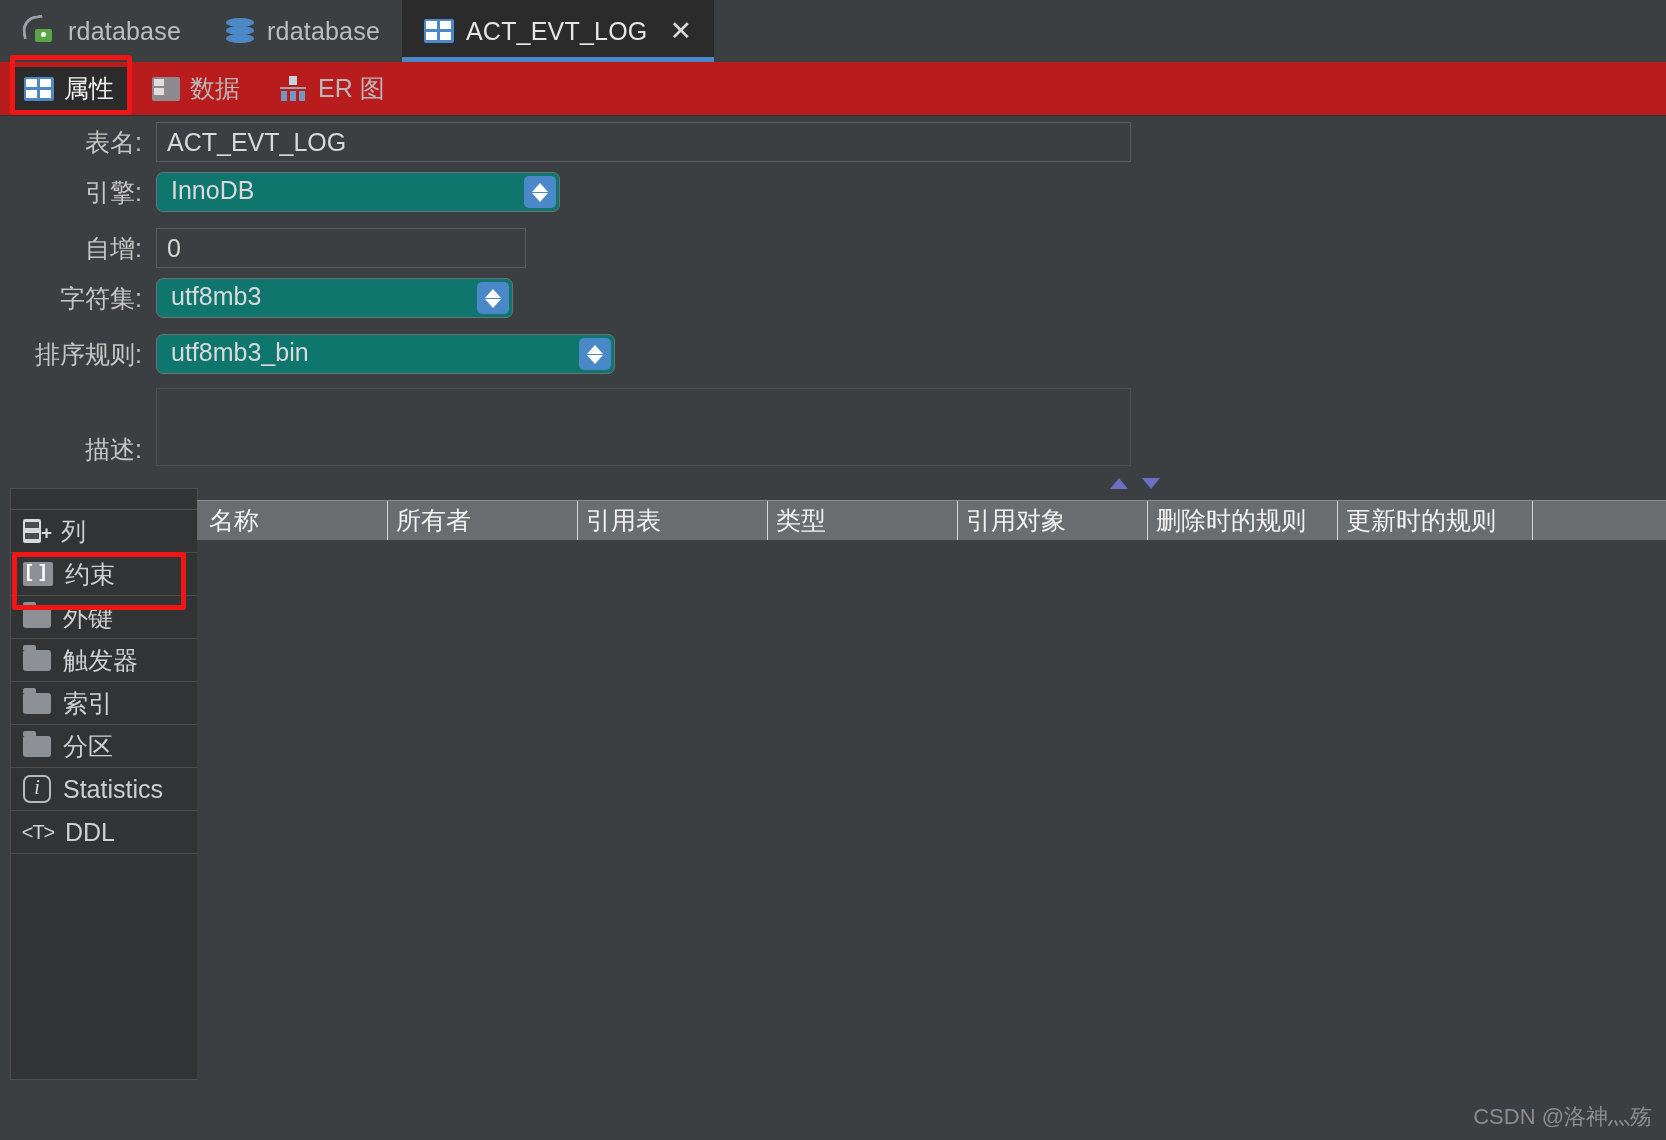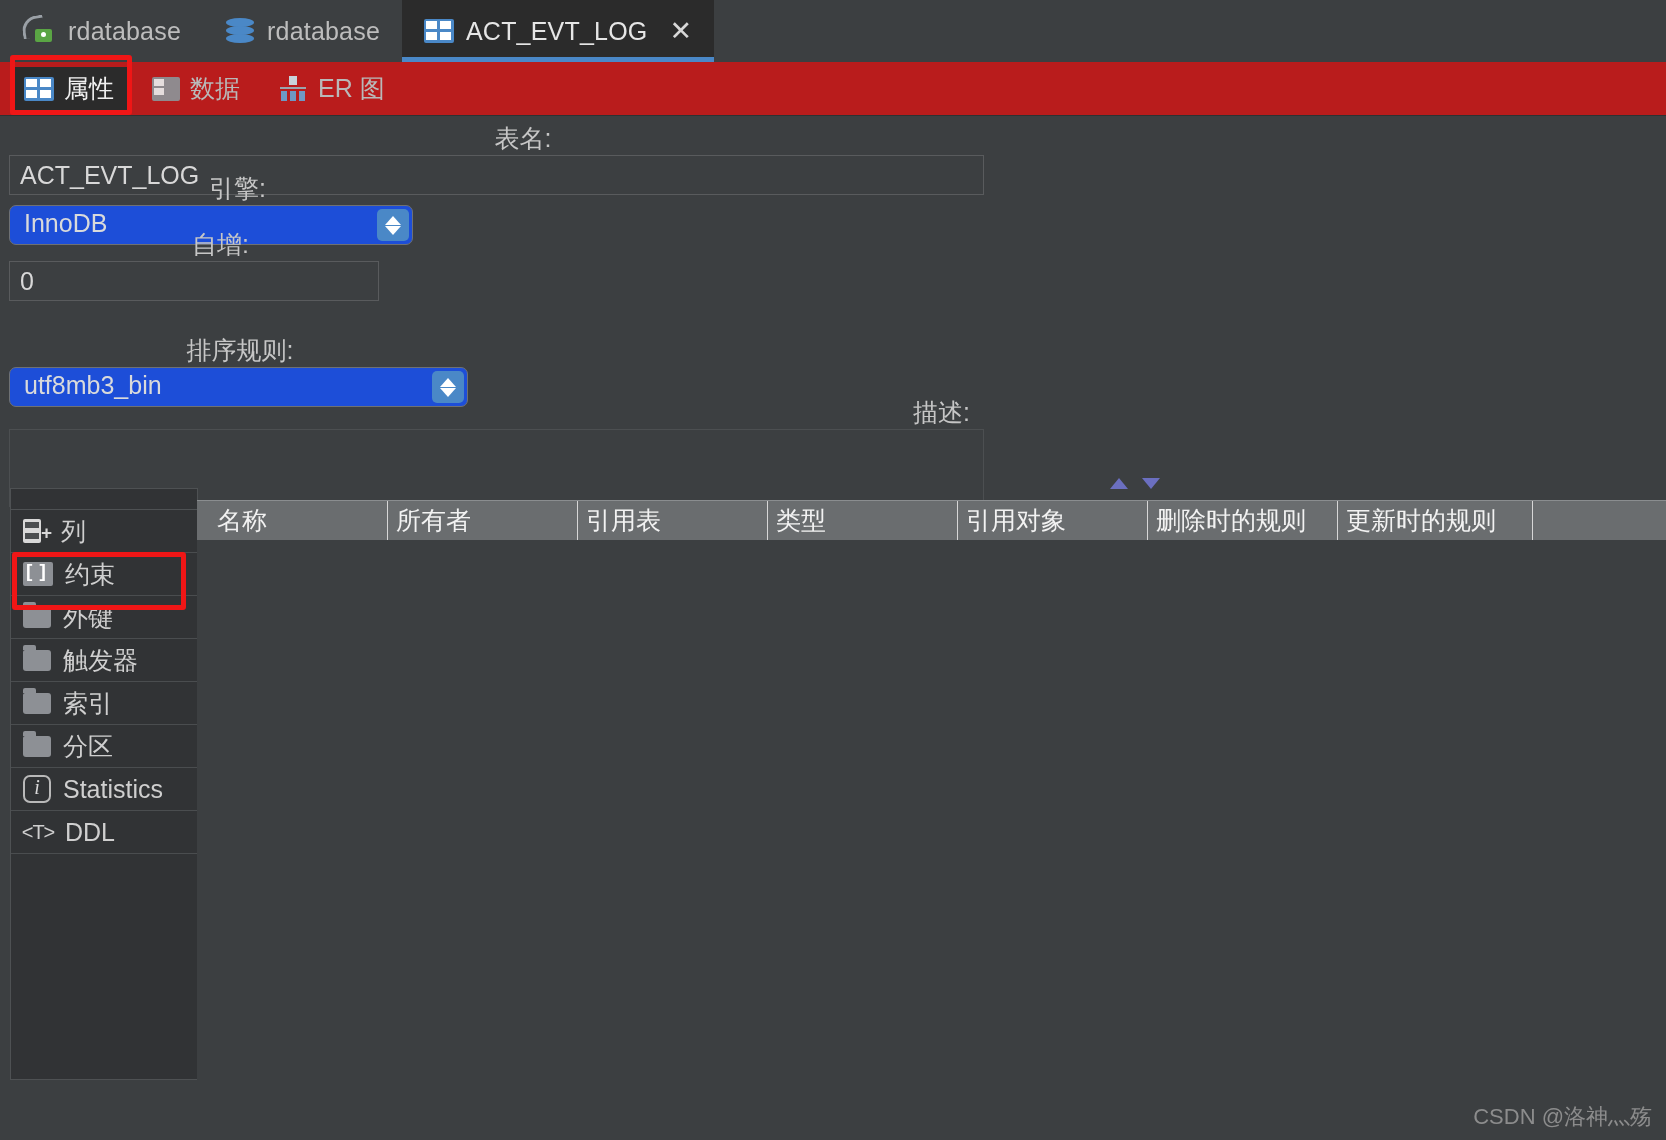--- a/index.html
+++ b/index.html
@@ -102,31 +102,31 @@
     position:absolute; background:#a8b3bd; display:block;
   }
   .ic-er .top { left: 11px; top: 0; width: 8px; height: 9px; background:#c8d2da; }
   .ic-er .bar { left: 2px; top: 11px; width: 26px; height: 2px; background:#9aa4ad; }
   .ic-er .l1 { left: 3px; top: 15px; width: 6px; height: 10px; background:#6f98c4;}
   .ic-er .l2 { left: 12px; top: 15px; width: 6px; height: 10px; background:#6f98c4;}
   .ic-er .l3 { left: 21px; top: 15px; width: 6px; height: 10px; background:#6f98c4;}
 
   
   .form { position: absolute; left: 0; top: 116px; width: 1666px; height: 360px; }
-  .frow { position: absolute; left: 9px; display: flex; align-items: center; flex-direction: column; }
+  .frow { position: absolute; left: 18px; display: flex; align-items: center; }
   .flabel {
     width: 138px; text-align: right; color: #c6c6c6; font-size: 25px;
     padding-right: 14px; white-space: nowrap;
   }
   .ftext {
     height: 40px; background: #3c3f41; border: 1px solid #595b5d;
     color: #d8d8d8; font-size: 25px; padding: 0 10px; display:flex; align-items:center;
   }
   .fcombo {
-    height: 40px; background: #1d4ed8; border: 1px solid #6e7174; border-radius: 7px;
+    height: 40px; background: #0f766e; border: 1px solid #6e7174; border-radius: 7px;
     color: #d9dadb; font-size: 25px; padding: 0 46px 4px 14px;
     display: flex; align-items: center; position: relative;
   }
   .spinner {
     position: absolute; right: 3px; top: 3px; width: 32px; height: 32px;
     background: #4a88c7; border-radius: 5px;
     display: flex; flex-direction: column; align-items: center; justify-content: center; gap: 1px;
   }
   .spinner .up, .spinner .dn {
     width: 0; height: 0; border-left: 8px solid transparent; border-right: 8px solid transparent;
@@ -205,21 +205,21 @@
     background: #3c3f41;
   }
   .thead {
     display: flex; height: 40px; background: #6a6d6f;
     border-top: 1px solid #8a8d8f;
   }
   .th {
     color: #f2f2f2; font-size: 25px; display: flex; align-items: center;
     padding-left: 8px; border-left: 1px solid #d7d7d7; white-space: nowrap;
   }
-  .th:first-child { border-left: none; padding-left: 20px; }
+  .th:first-child { border-left: none; padding-left: 12px; }
   .tbody { height: 540px; background: #3c3f41; }
 
   .sortarrows {
     position: absolute; left: 1110px; top: 478px; display: flex; gap: 14px; align-items:center;
   }
   .sortarrows .au { width:0;height:0;border-left:9px solid transparent;border-right:9px solid transparent;border-bottom:11px solid #6b6fc0; }
   .sortarrows .ad { width:0;height:0;border-left:9px solid transparent;border-right:9px solid transparent;border-top:11px solid #6b6fc0; }
 
   
   .notch {
@@ -312,20 +312,30 @@
             <span class="dn"></span>
         </span>
       </div>
     </div>
 
     <div class="frow" style="top:112px;">
       <div class="flabel">自增:</div>
       <div class="ftext" style="width:370px;">0</div>
     </div>
 
+    <div class="frow" style="top:162px;">
+      <div class="flabel">字符集:</div>
+      <div class="fcombo" style="width:357px;">
+        <span>utf8mb3</span>
+        <span class="spinner">
+          <span class="up"></span>
+            <span class="dn"></span>
+        </span>
+      </div>
+    </div>
 
     <div class="frow" style="top:218px;">
       <div class="flabel">排序规则:</div>
       <div class="fcombo" style="width:459px;">
         <span>utf8mb3_bin</span>
         <span class="spinner">
           <span class="up"></span>
             <span class="dn"></span>
         </span>
       </div>

